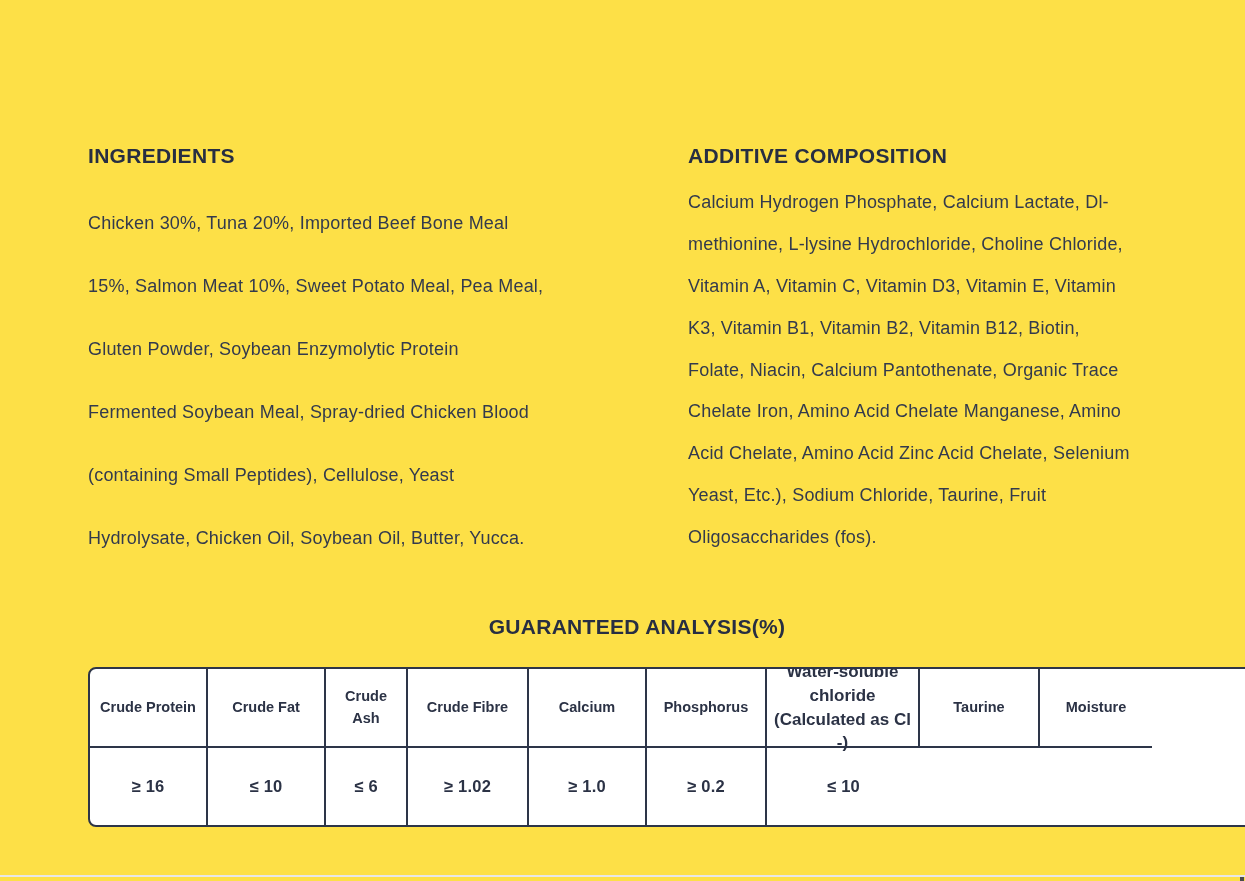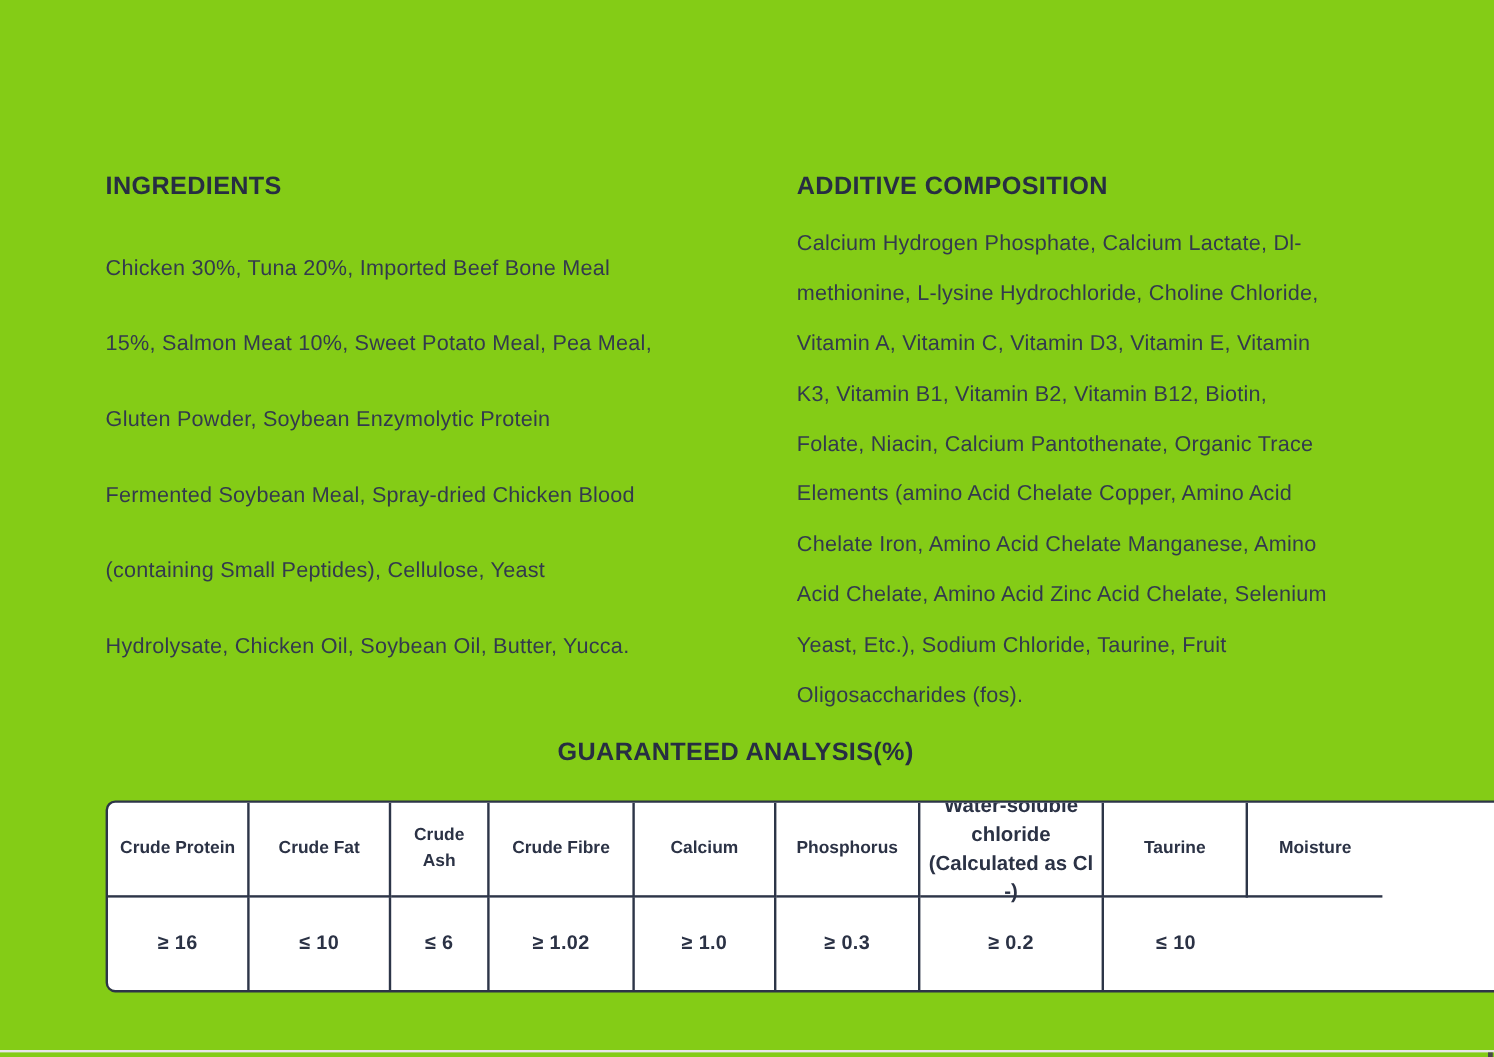--- a/index.html
+++ b/index.html
@@ -4,25 +4,25 @@
 <style>
   * { margin: 0; padding: 0; box-sizing: border-box; }
   html, body {
     width: 1245px; height: 881px;
     background: #ffffff;
     font-family: "Liberation Sans", "DejaVu Sans", sans-serif;
     color: #343b4e;
     overflow: hidden;
     position: relative;
   }
-  .page { position: absolute; inset: 0; background: #84cc16; }
+  .page { position: absolute; inset: 0; background: #fde047; }
 
   .section { position: absolute; top: 145px; }
   #ingredients-section { left: 88px; width: 520px; }
-  #additives-section  { left: 664px; width: 500px; }
+  #additives-section  { left: 688px; width: 500px; }
 
   .section-heading {
     font-size: 21px;
     font-weight: bold;
     color: #272e42;
     letter-spacing: 0.3px;
     line-height: 22px;
     white-space: nowrap;
   }
 
@@ -39,21 +39,21 @@
   .add-line {
     height: 41.8px;
     display: flex; align-items: center;
     font-size: 18px; letter-spacing: 0.2px;
     color: #333a4d;
     white-space: nowrap;
   }
 
   .analysis-heading {
     position: absolute;
-    left: 80px; top: 615px; width: 1066px;
+    left: 104px; top: 615px; width: 1066px;
     text-align: center;
     font-size: 21px; font-weight: bold;
     color: #272e42;
     letter-spacing: 0.3px;
   }
 
   .gtable {
     position: absolute;
     left: 88px; top: 667px;
     width: 1214px;
@@ -111,21 +111,20 @@
   </div>
 
   <div class="section" id="additives-section">
     <div class="section-heading">ADDITIVE COMPOSITION</div>
     <div class="add-lines">
       <div class="add-line">Calcium Hydrogen Phosphate, Calcium Lactate, Dl-</div>
       <div class="add-line">methionine, L-lysine Hydrochloride, Choline Chloride,</div>
       <div class="add-line">Vitamin A, Vitamin C, Vitamin D3, Vitamin E, Vitamin</div>
       <div class="add-line">K3, Vitamin B1, Vitamin B2, Vitamin B12, Biotin,</div>
       <div class="add-line">Folate, Niacin, Calcium Pantothenate, Organic Trace</div>
-      <div class="add-line">Elements (amino Acid Chelate Copper, Amino Acid</div>
       <div class="add-line">Chelate Iron, Amino Acid Chelate Manganese, Amino</div>
       <div class="add-line">Acid Chelate, Amino Acid Zinc Acid Chelate, Selenium</div>
       <div class="add-line">Yeast, Etc.), Sodium Chloride, Taurine, Fruit</div>
       <div class="add-line">Oligosaccharides (fos).</div>
     </div>
   </div>
 
   <div class="analysis-heading">GUARANTEED ANALYSIS(%)</div>
 
   <div class="gtable">
@@ -137,21 +136,20 @@
     <div class="gcell hdr">Phosphorus</div>
     <div class="gcell hdr small">Water-soluble chloride (Calculated as Cl -)</div>
     <div class="gcell hdr">Taurine</div>
     <div class="gcell hdr last">Moisture</div>
 
     <div class="gcell val">≥ 16</div>
     <div class="gcell val">≤ 10</div>
     <div class="gcell val">≤ 6</div>
     <div class="gcell val">≥ 1.02</div>
     <div class="gcell val">≥ 1.0</div>
-    <div class="gcell val">≥ 0.3</div>
     <div class="gcell val">≥ 0.2</div>
     <div class="gcell val last">≤ 10</div>
   </div>
 
   <div class="bottom-line"></div>
   <div class="corner-dot"></div>
 
 </div>
 
 </body></html>

